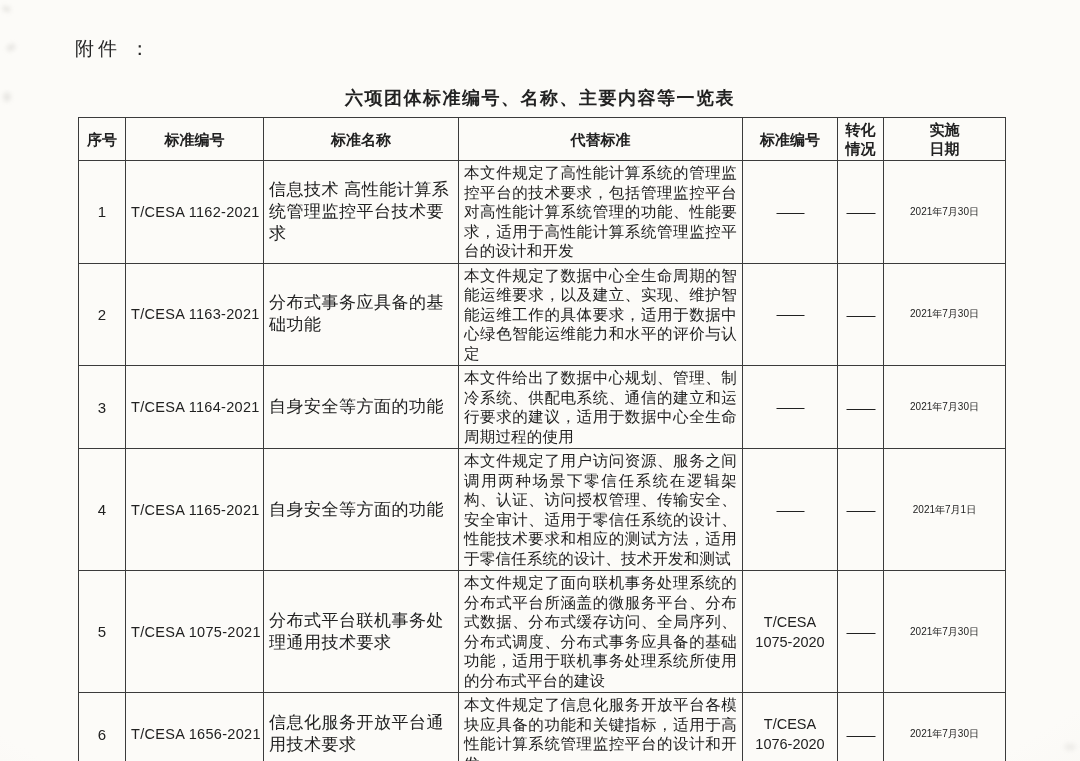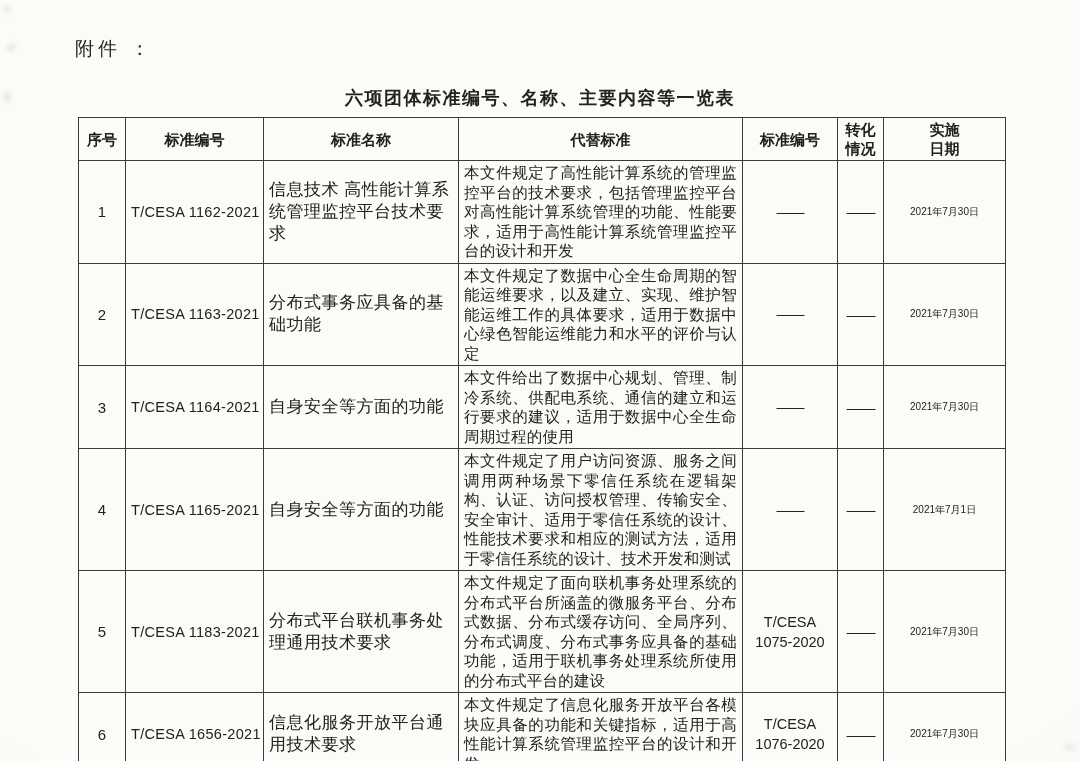--- a/index.html
+++ b/index.html
@@ -141,21 +141,21 @@
         <td class="c-seq">4</td>
         <td class="c-code">T/CESA 1165-2021</td>
         <td class="c-name">自身安全等方面的功能</td>
         <td class="c-content">本文件规定了用户访问资源、服务之间调用两种场景下零信任系统在逻辑架构、认证、访问授权管理、传输安全、安全审计、适用于零信任系统的设计、性能技术要求和相应的测试方法，适用于零信任系统的设计、技术开发和测试</td>
         <td class="c-replaced dash">——</td>
         <td class="c-conv dash">——</td>
         <td class="c-date">2021年7月1日</td>
       </tr>
       <tr>
         <td class="c-seq">5</td>
-        <td class="c-code">T/CESA 1183-2021</td>
+        <td class="c-code">T/CESA 1075-2021</td>
         <td class="c-name">分布式平台联机事务处理通用技术要求</td>
         <td class="c-content">本文件规定了面向联机事务处理系统的分布式平台所涵盖的微服务平台、分布式数据、分布式缓存访问、全局序列、分布式调度、分布式事务应具备的基础功能，适用于联机事务处理系统所使用的分布式平台的建设</td>
         <td class="c-replaced">T/CESA 1075-2020</td>
         <td class="c-conv dash">——</td>
         <td class="c-date">2021年7月30日</td>
       </tr>
       <tr>
         <td class="c-seq">6</td>
         <td class="c-code">T/CESA 1656-2021</td>
         <td class="c-name">信息化服务开放平台通用技术要求</td>

